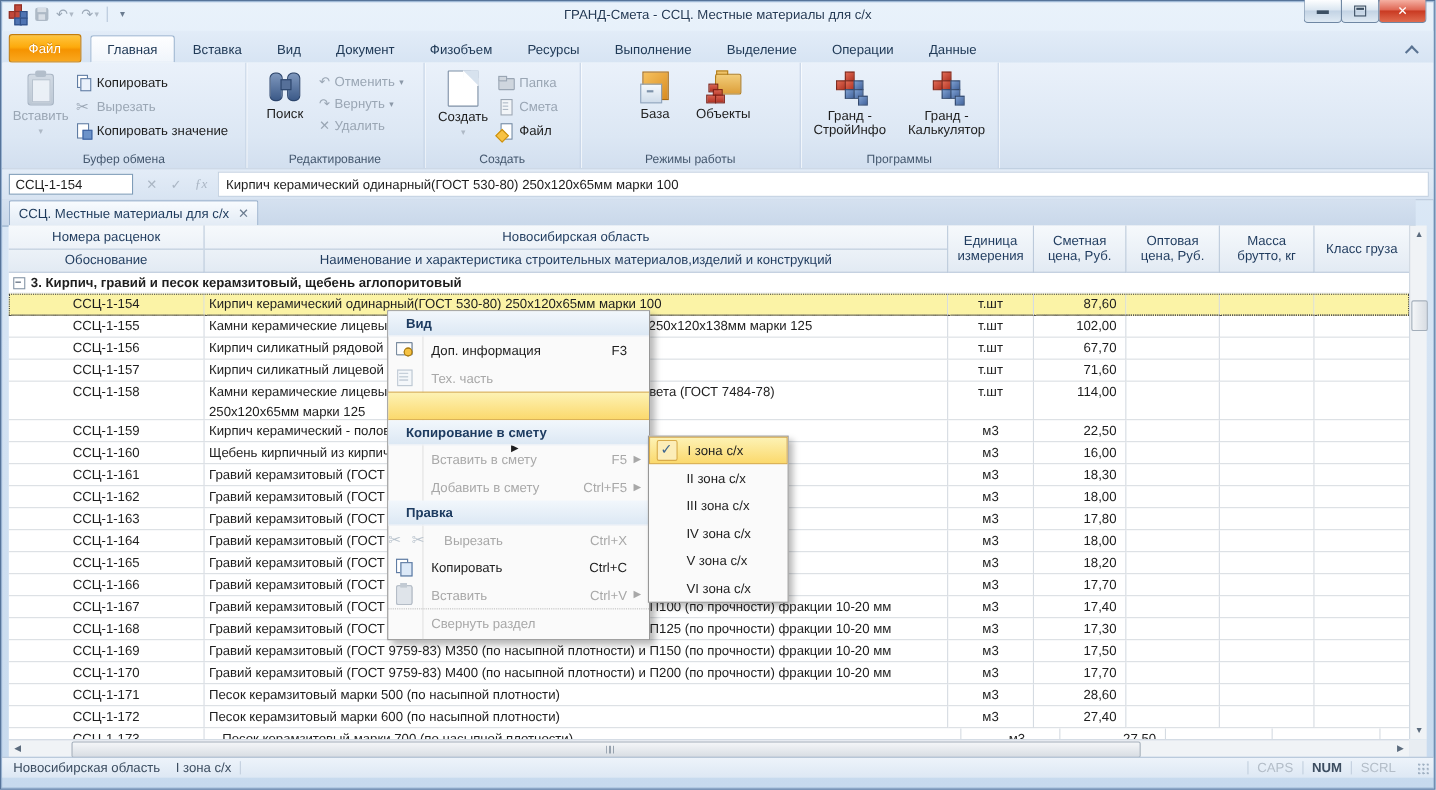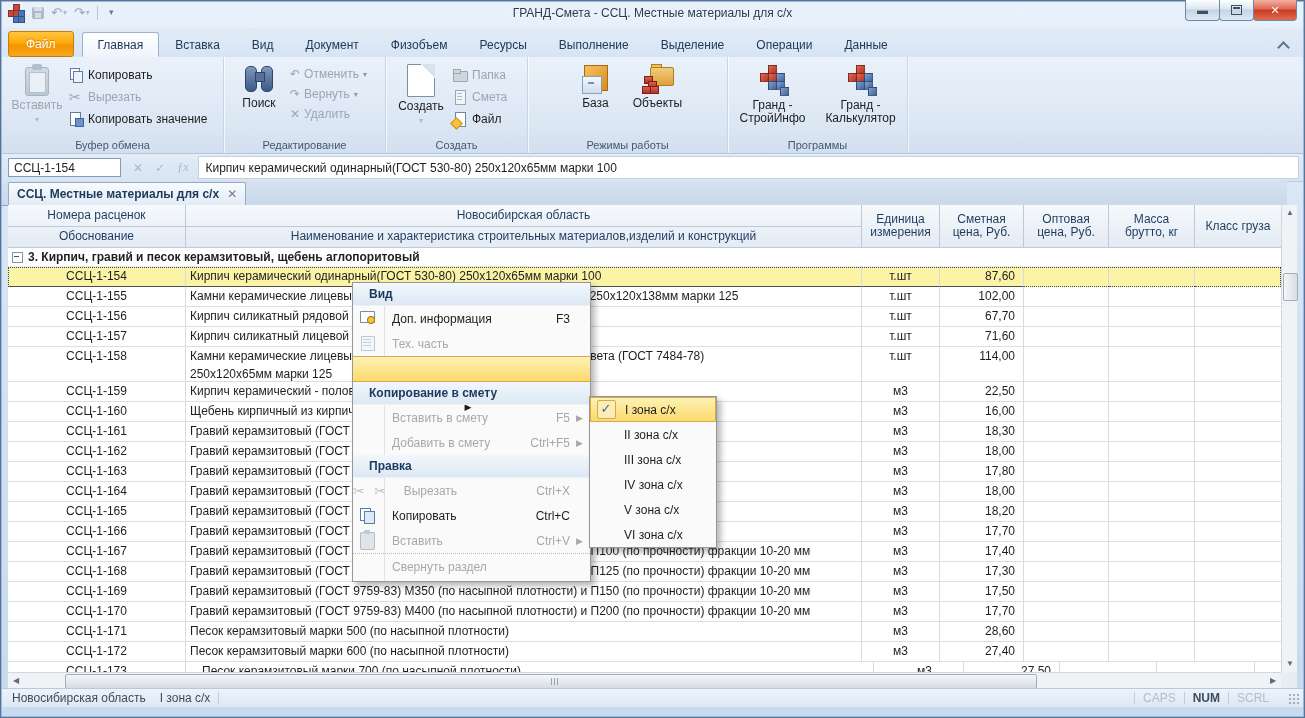--- a/index.html
+++ b/index.html
@@ -96,21 +96,21 @@
   .ic-blocks .r{background:linear-gradient(135deg,#e06a55,#b23524);}
   .ic-blocks .b{background:linear-gradient(135deg,#7d9fd0,#44659e);}
   
   .fbar{position:absolute;left:2px;right:2px;top:154px;height:27px;background:linear-gradient(#e3ecf7,#d8e4f2);
         display:flex;align-items:center;border-bottom:1px solid #bccadd;}
   .fcode{width:113px;height:19px;margin-left:6px;background:#fff;border:1px solid #7f9db9;display:flex;align-items:center;padding-left:5px;box-sizing:border-box;}
   .fico{color:#aab6c4;margin-left:12px;font-size:12px;}
   .ffx{font-style:italic;font-family:"Liberation Serif",serif;}
   .fname{flex:1;height:21px;margin-left:10px;margin-right:4px;background:#fff;border:1px solid #c3d1e1;display:flex;align-items:center;padding-left:6px;}
   
-  .doctabs{position:absolute;left:2px;right:18px;top:181px;height:24px;background:linear-gradient(#d5e1f0,#c9d8ea);border-bottom:1px solid #8ea7c4;font-weight:bold;}
+  .doctabs{position:absolute;left:2px;right:18px;top:181px;height:24px;background:linear-gradient(#d5e1f0,#c9d8ea);border-bottom:1px solid #8ea7c4;}
   .dtab{position:absolute;left:6px;bottom:0;height:22px;padding:0 8px;display:flex;align-items:center;gap:8px;
         background:linear-gradient(#f8fbfe,#e2ebf5);border:1px solid #93abc7;border-bottom:none;border-radius:2px 2px 0 0;color:#1d3a5c;}
   .dtab .x{color:#6b7c90;font-size:12px;}
   
   .tablewrap{position:absolute;left:8px;top:205px;width:1273px;height:467px;background:#fff;}
   .thead{display:grid;grid-template-columns:178px 676px 78px 84px 85px 86px 86px;height:43px;
          background:linear-gradient(#f6f9fc,#e2eaf3);color:#1f3b5e;}
   .th{border-right:1px solid #bccadb;border-bottom:1px solid #bccadb;display:flex;align-items:center;justify-content:center;text-align:center;font-size:12px;line-height:13px;padding:0 3px;box-sizing:border-box;}
   .th-split{display:flex;flex-direction:column;padding:0;}
   .th-split > div{flex:1;display:flex;align-items:center;justify-content:center;width:100%;box-sizing:border-box;}

